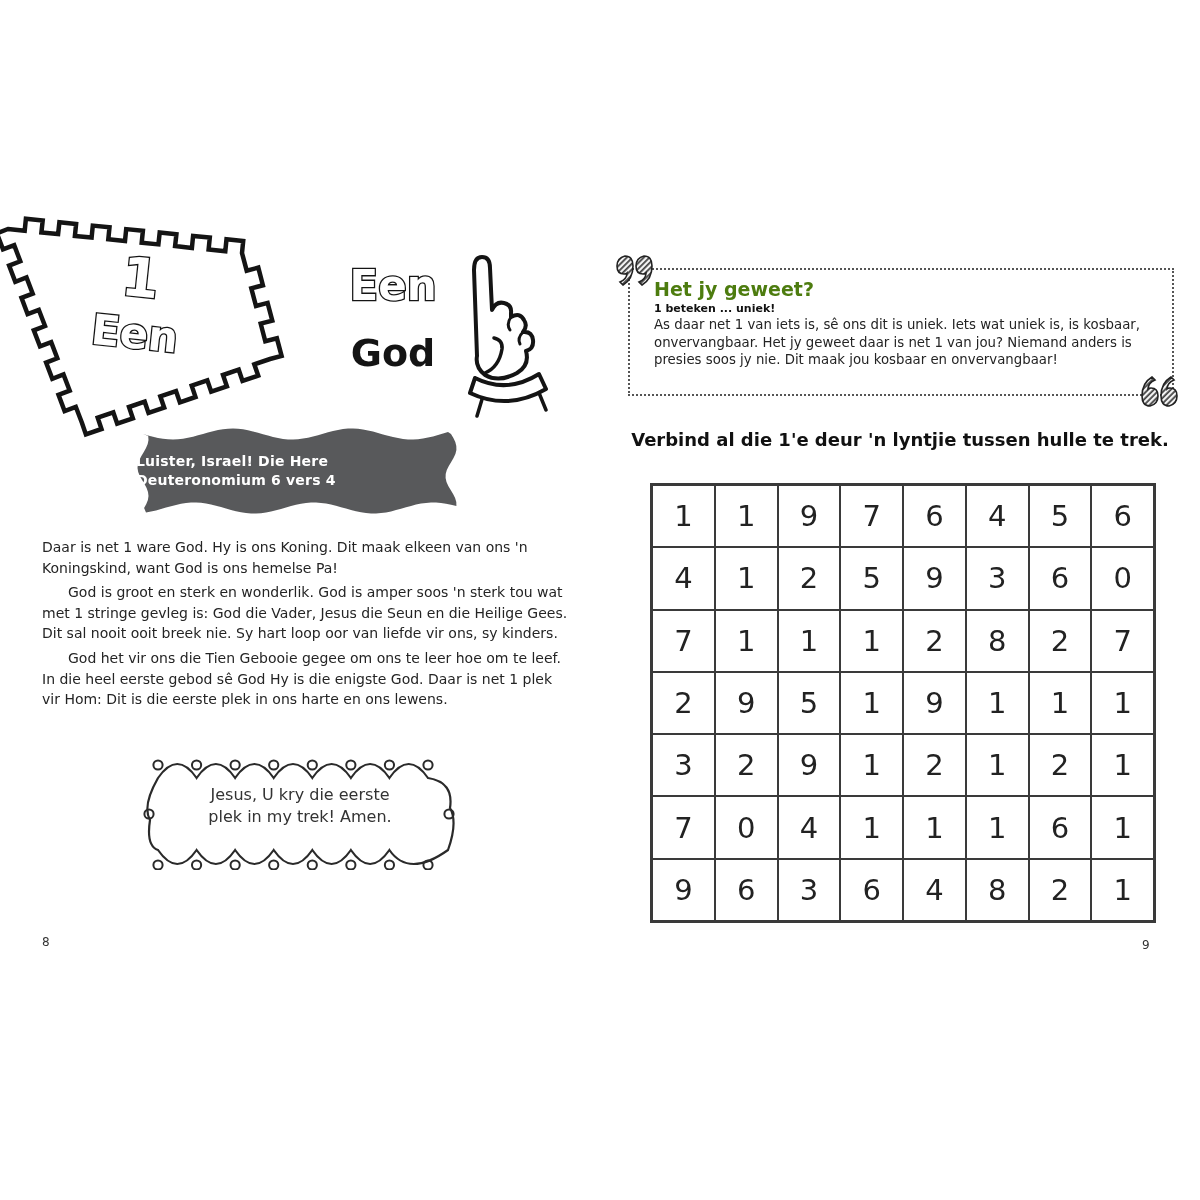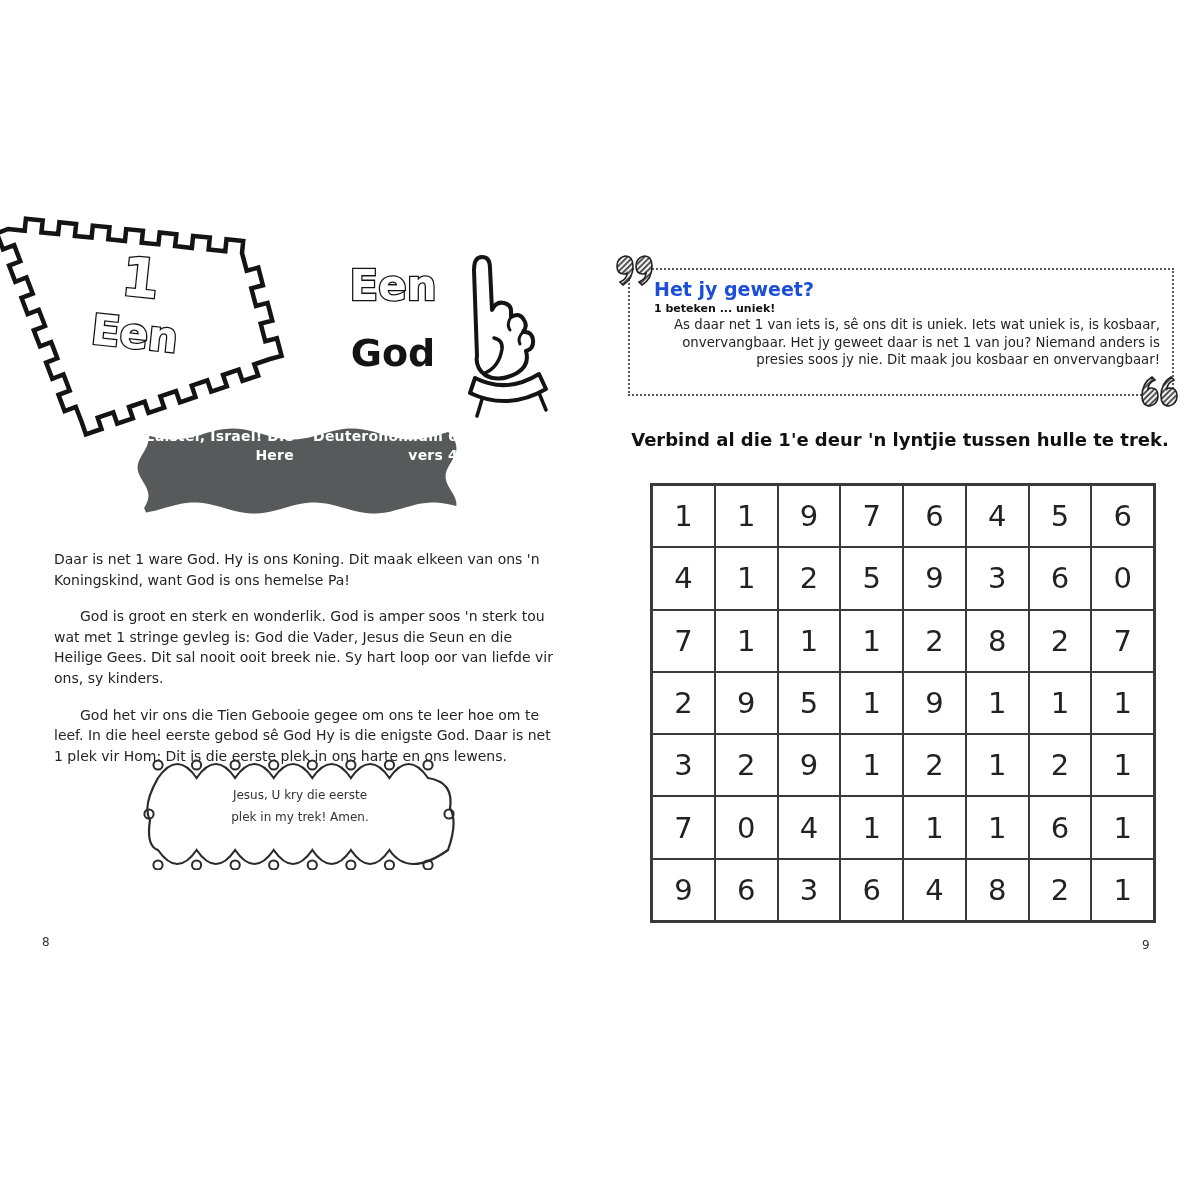--- a/index.html
+++ b/index.html
@@ -5,36 +5,36 @@
   html,body{margin:0;padding:0;}
   body{width:1200px;height:1200px;background:#ffffff;font-family:"DejaVu Sans",sans-serif;color:#222;position:relative;overflow:hidden;}
   .abs{position:absolute;}
 
   
   #stamp-svg{left:-6px;top:213px;width:302px;height:228px;}
   #een-god{left:334px;top:258px;width:118px;height:124px;}
   #hand{left:443px;top:246px;width:106px;height:172px;}
   #banner{left:136px;top:427px;width:322px;height:88px;}
   #banner-svg{position:absolute;left:0;top:0;width:100%;height:100%;}
-  #banner-text{position:absolute;left:0;top:0;width:100%;height:100%;display:flex;flex-direction:row;justify-content:center;text-align:right;color:#fff;font-weight:bold;font-size:14px;line-height:19px;letter-spacing:.2px;}
+  #banner-text{position:absolute;left:0;top:0;width:100%;height:100%;display:flex;flex-direction:column;justify-content:center;text-align:left;color:#fff;font-weight:bold;font-size:14px;line-height:19px;letter-spacing:.2px;}
   #paras{left:38px;top:533px;width:538px;font-size:14px;line-height:20.6px;color:#242424;}
-  #paras p{margin:16px;}
+  #paras p{margin:4px;}
   #paras p.ind{text-indent:26px;}
   #prayer{left:138px;top:758px;width:324px;height:112px;}
   #prayer-svg{position:absolute;left:0;top:0;width:100%;height:100%;}
-  #prayer-text{position:absolute;left:0;top:26px;width:100%;text-align:center;font-size:12px;line-height:22px;color:#333;}
+  #prayer-text{position:absolute;left:0;top:26px;width:100%;text-align:center;font-size:16px;line-height:22px;color:#333;}
   .pagenum{font-size:12px;color:#333;}
   #pn8{left:42px;top:935px;}
   #pn9{left:1142px;top:938px;}
 
   
   #factbox{left:628px;top:268px;width:546px;height:128px;border:2.5px dotted #555;box-sizing:border-box;padding:6px 12px 6px 24px;}
-  #fact-title{font-weight:bold;font-size:19px;margin:2px 0 2px 0;color:#1d4ed8;}
+  #fact-title{font-weight:bold;font-size:19px;margin:2px 0 2px 0;color:#4d7c0f;}
   #fact-sub{font-weight:bold;font-size:11px;margin:0 0 1px 0;color:#111;}
-  #fact-body{font-size:13.3px;line-height:17.6px;color:#242424;text-align:right;}
+  #fact-body{font-size:13.3px;line-height:17.6px;color:#242424;}
   .quote{position:absolute;width:42px;height:34px;}
   #oq{left:-16px;top:-18px;}
   #cq{right:-8px;bottom:-16px;transform:rotate(180deg);}
   #instruction{left:600px;top:429px;width:600px;text-align:center;font-weight:bold;font-size:18px;color:#111;}
   #grid{left:650px;top:483px;width:506px;height:440px;border:2.5px solid #3a3a3a;box-sizing:border-box;display:grid;grid-template-columns:repeat(8,1fr);grid-template-rows:repeat(7,1fr);}
   #grid .cell{border:1px solid #3a3a3a;display:flex;align-items:center;justify-content:center;font-size:29px;color:#222;}
 
   svg text.outline{fill:#fff;stroke:#141414;stroke-width:2.6px;paint-order:stroke;font-weight:bold;font-family:"DejaVu Sans",sans-serif;}
   svg text.solid{fill:#141414;font-weight:bold;font-family:"DejaVu Sans",sans-serif;}
 </style>

